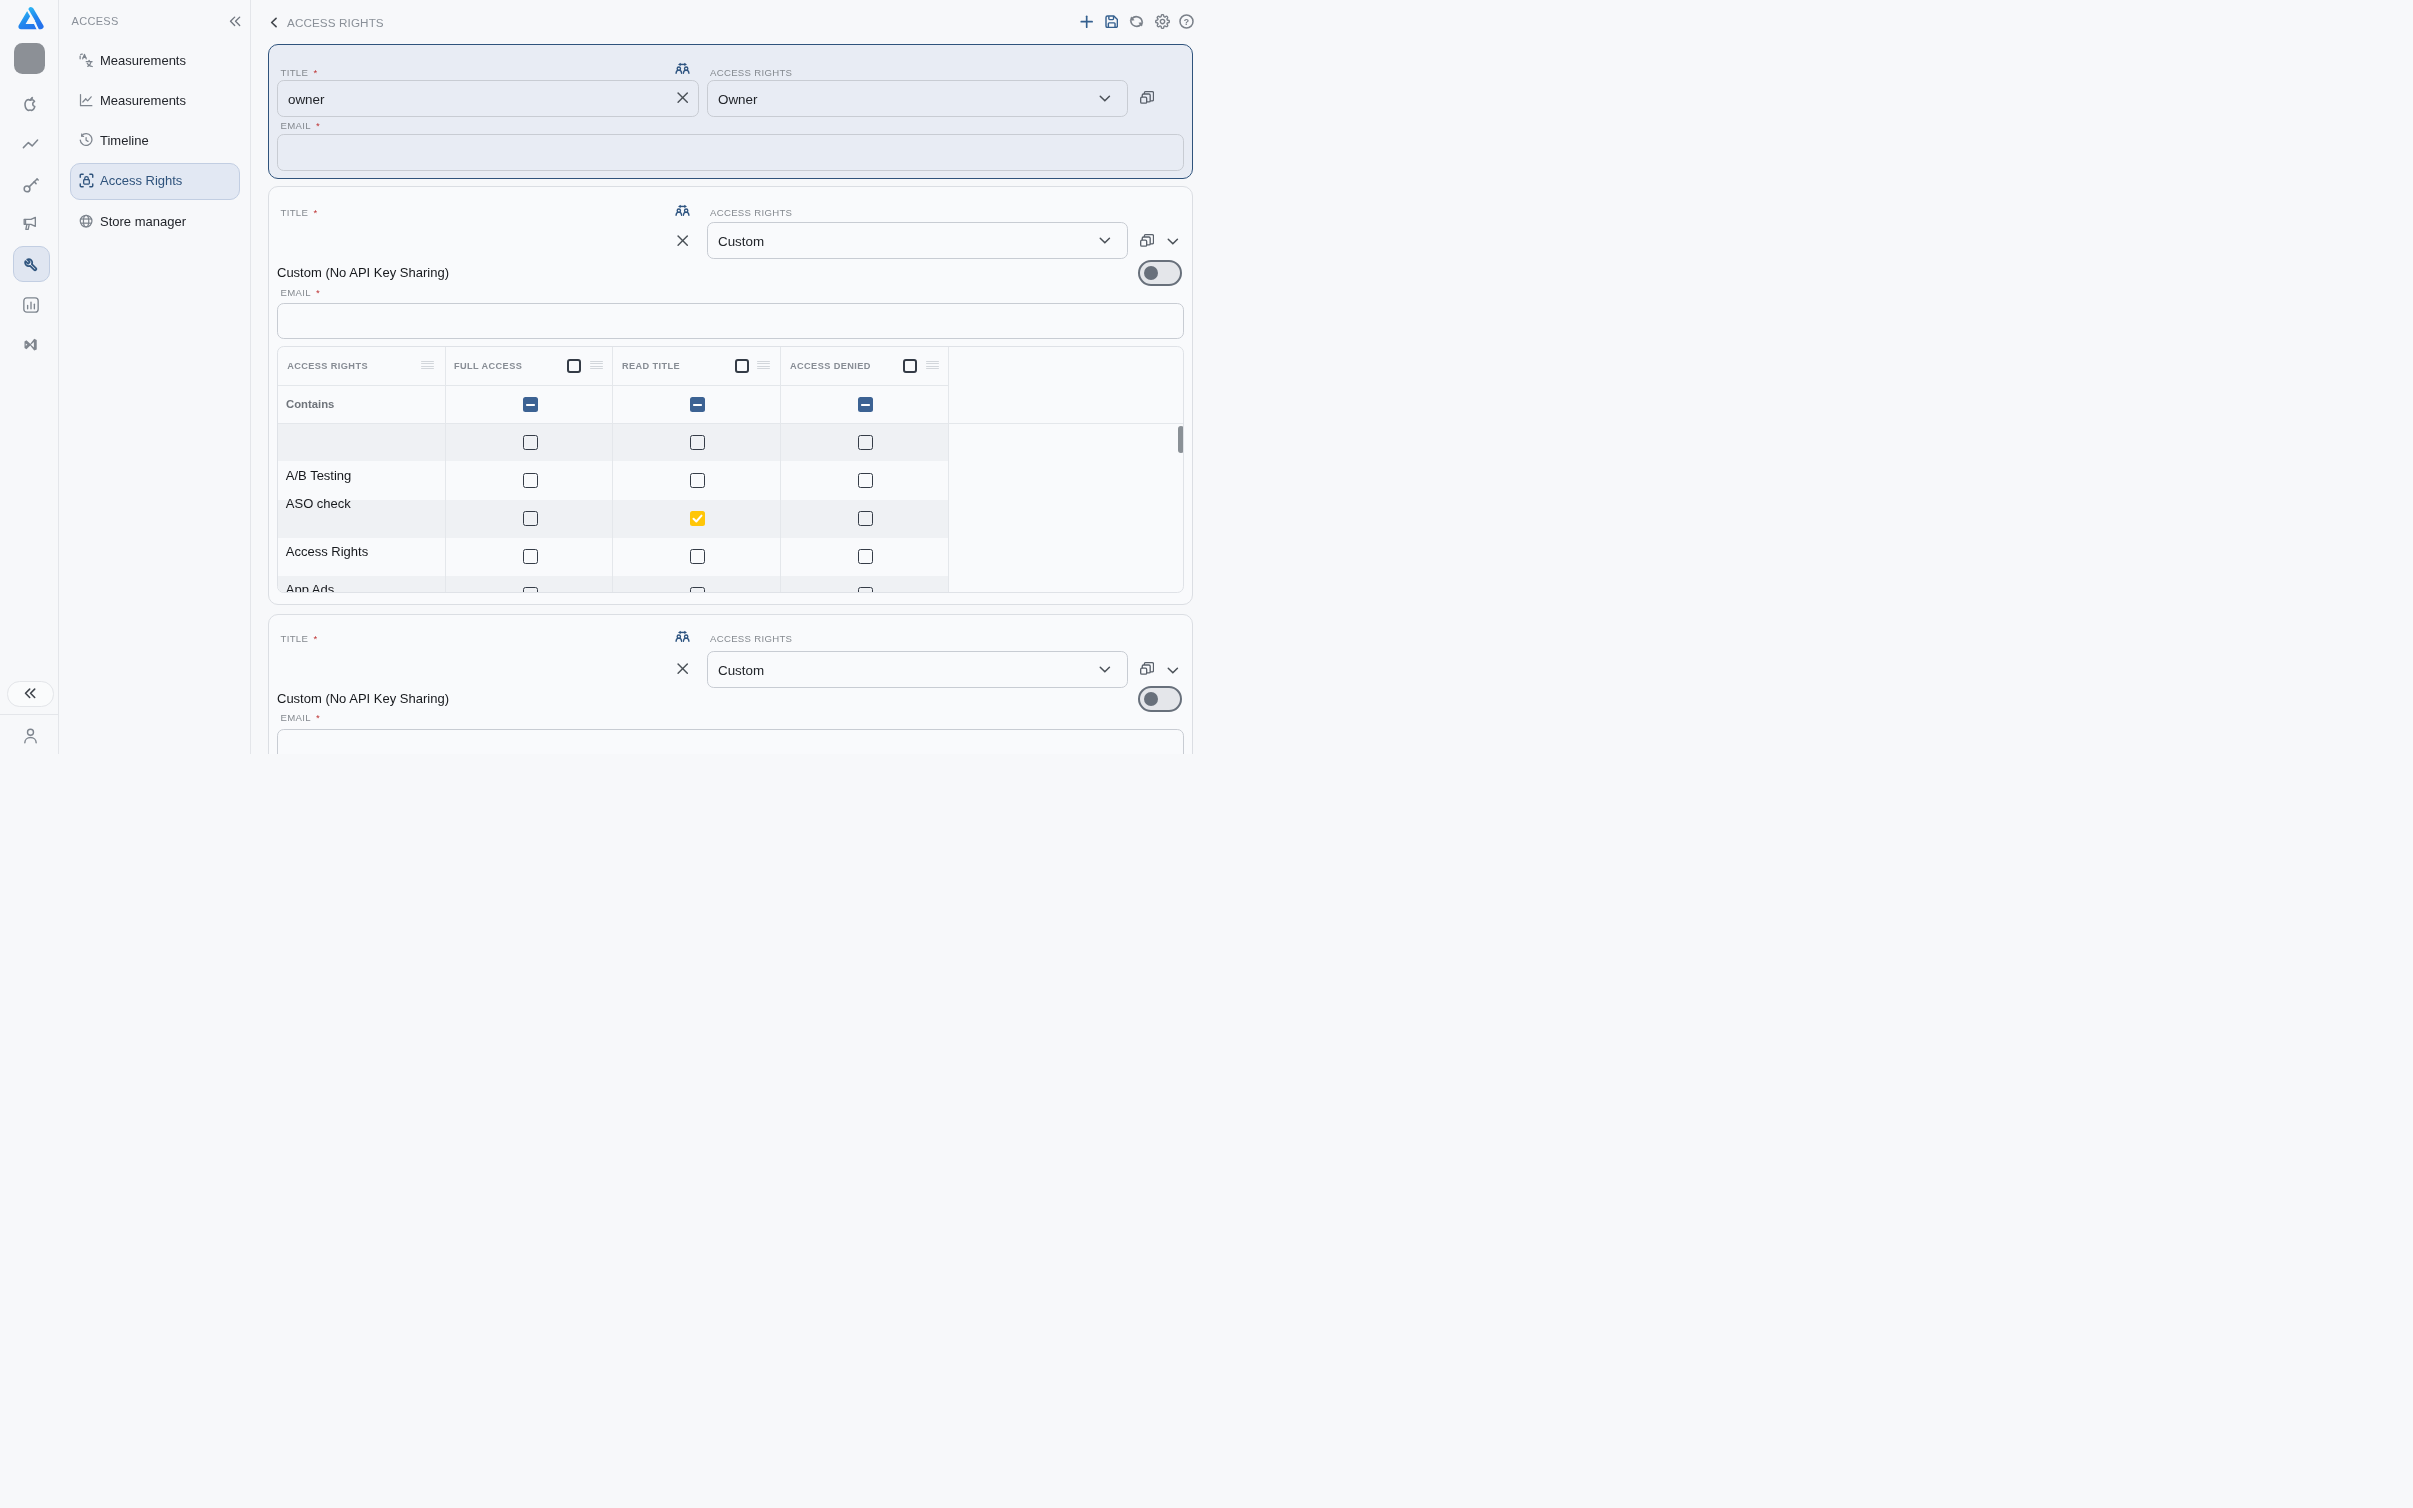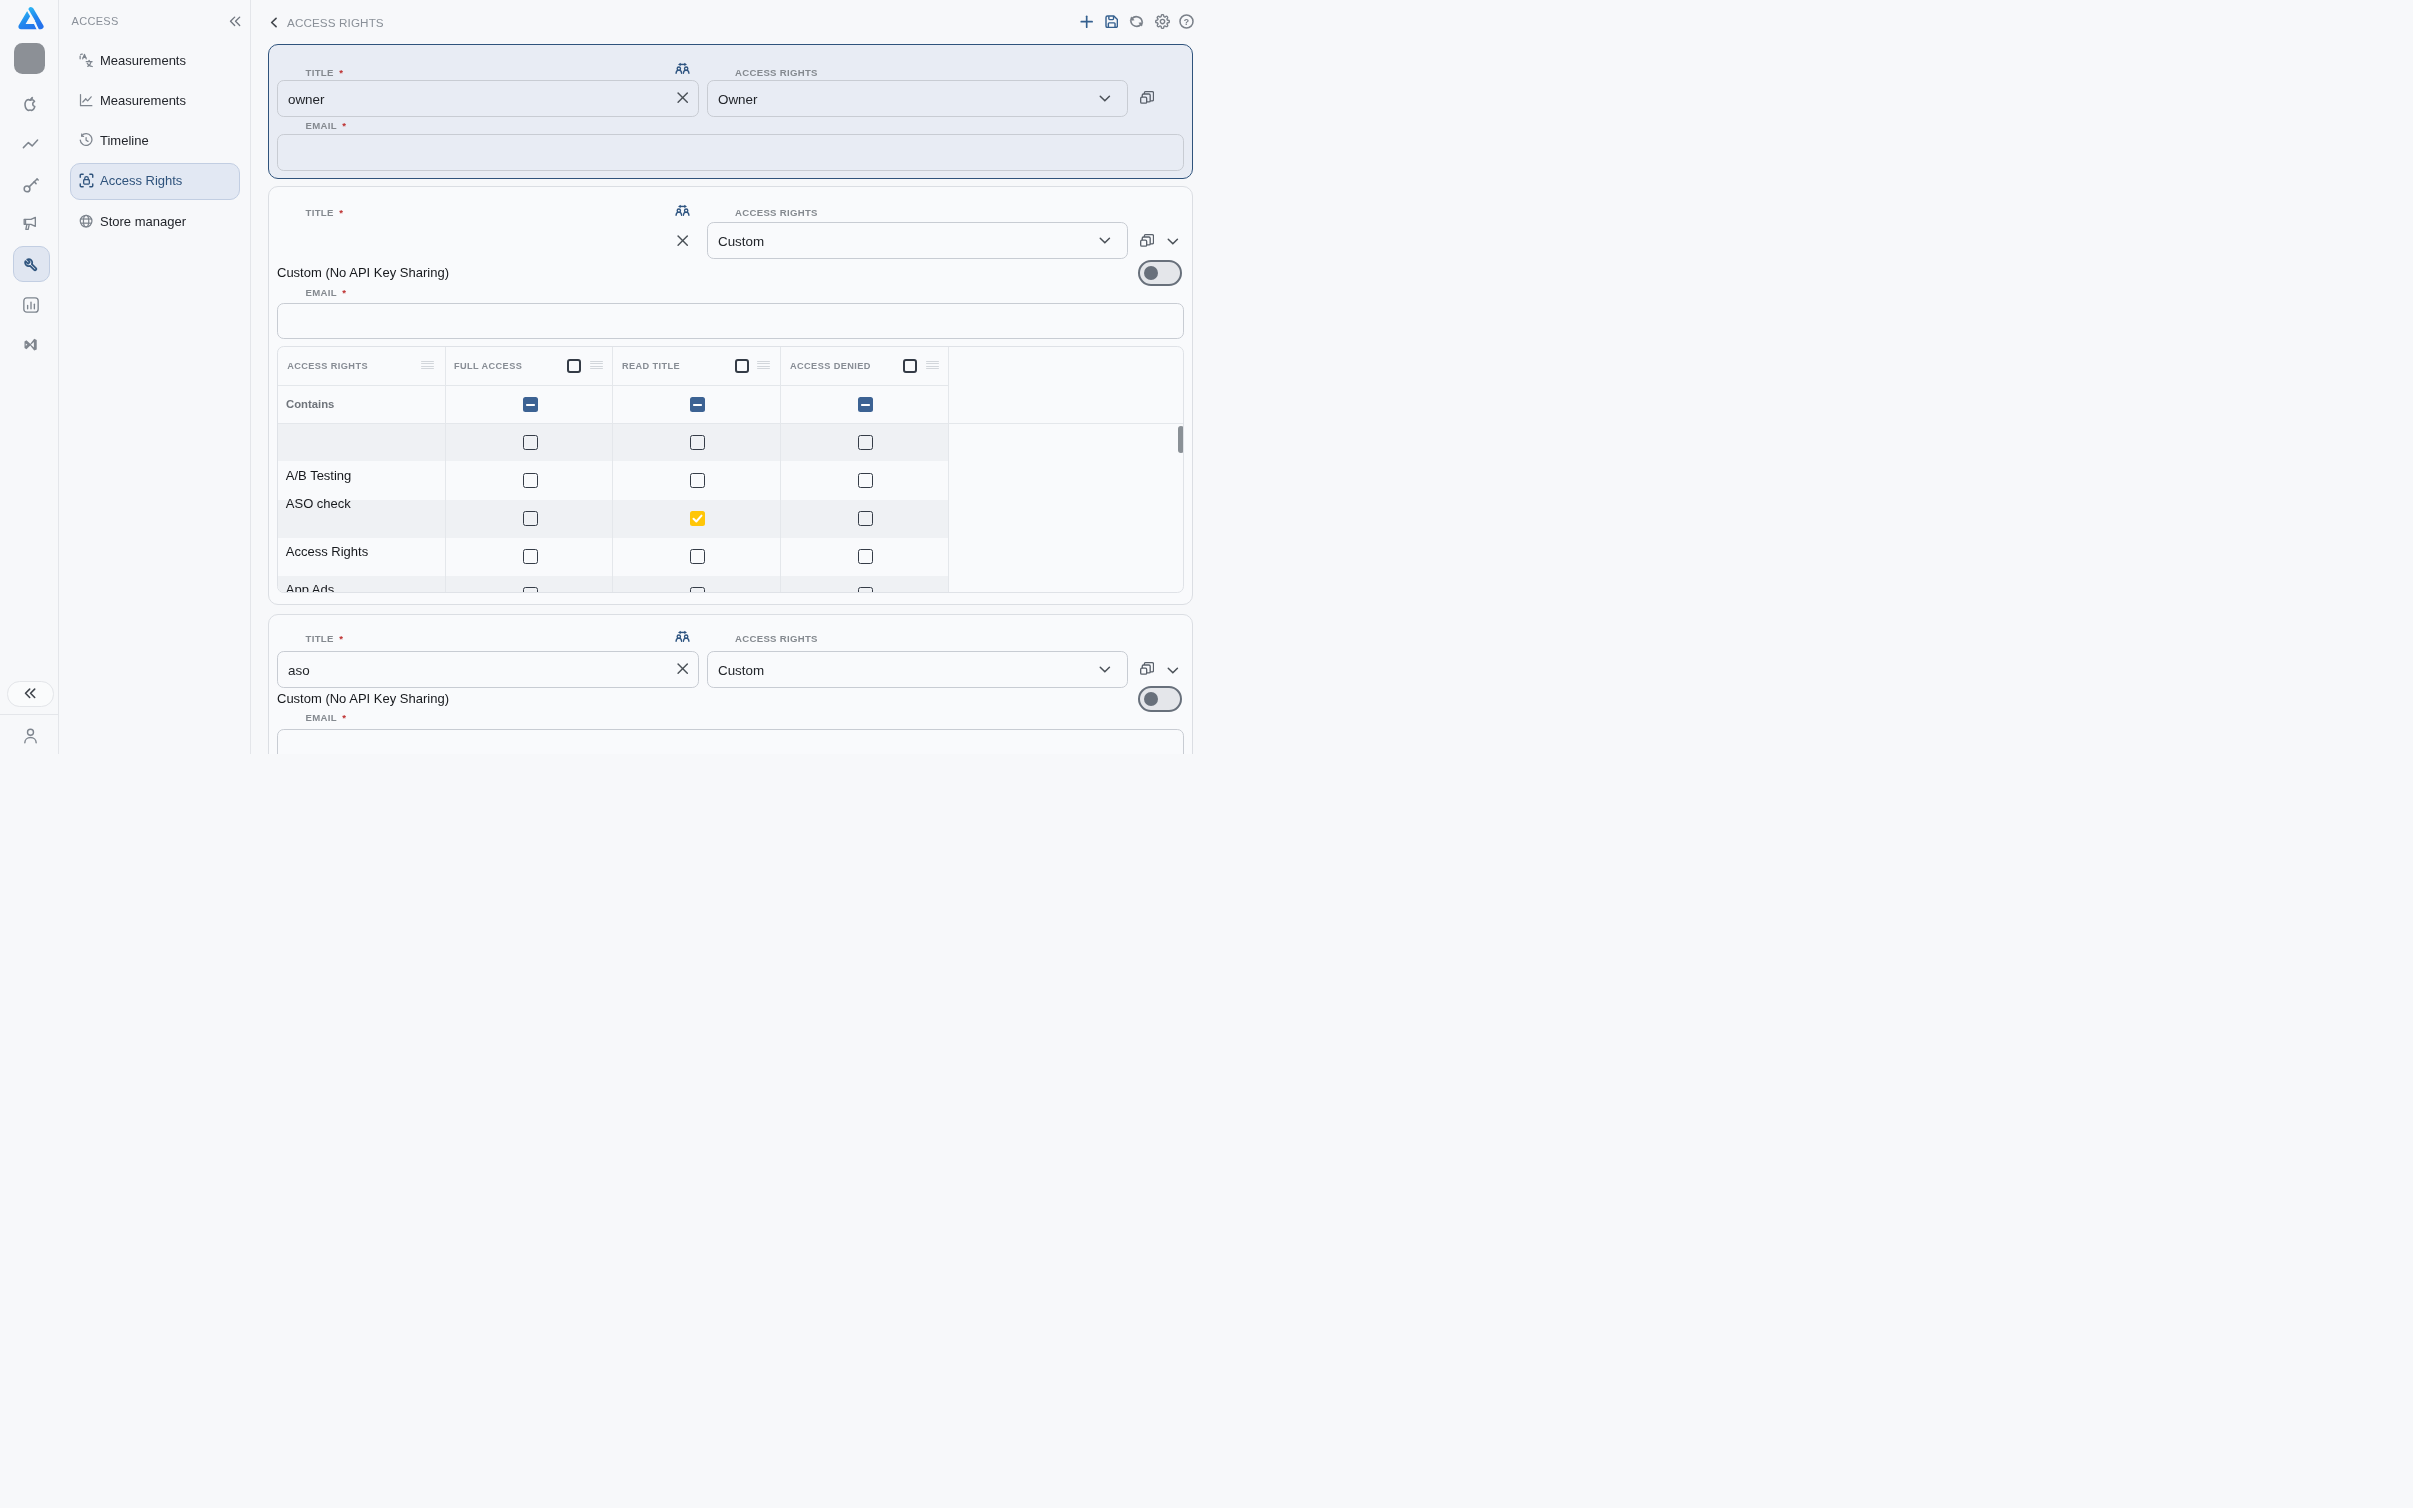--- a/index.html
+++ b/index.html
@@ -1,19 +1,19 @@
 <!DOCTYPE html>
 <html style="font-size:13.4px"><head>
 <meta charset="utf-8">
 <style>
 * { margin:0; padding:0; box-sizing:border-box; }
 html,body { width:1207px; height:754px; overflow:hidden; }
 body { font-family:"Liberation Sans", sans-serif; background:#F7F8FA; position:relative; color:#1C1F24; }
 .abs { position:absolute; }
-.lbl { font-size:9.6px; font-weight:bold; color:#84898F; letter-spacing:0.3px;margin-left:25px; }
+.lbl { font-size:9.6px; font-weight:normal; color:#84898F; letter-spacing:0.3px; }
 .lbl .req { color:#BD2E2E; margin-left:2.5px; letter-spacing:0; }
 .inp { position:absolute; border:0.8px solid #C8CCD3; border-radius:6.7px; background:transparent; }
 .inp .txt { position:absolute; left:10px; top:50%; transform:translateY(-50%); font-size:13.4px; color:#22252A; }
 .hdrlabel { font-size:9.2px; font-weight:bold; color:#878C94; letter-spacing:0.4px; }
 
 #rail { position:absolute; left:0; top:0; width:59px; height:754px; border-right:0.8px solid #E4E6EA; background:#F7F8FA; }
 #railsep { position:absolute; left:0; top:714px; width:59px; height:0.8px; background:#E4E6EA; }
 
 #tools { position:absolute; left:59px; top:0; width:192px; height:754px; border-right:0.8px solid #E4E6EA; background:#F7F8FA; }
 .navtxt { position:absolute; left:41px; font-size:13px; color:#23262C; }
@@ -339,23 +339,20 @@
   <svg class="abs" style="left:423px;top:630px" width="15" height="11.7" viewBox="0 0 18 14" fill="none" stroke="#2E5480">
     <path d="M5.4 2.9 L12.6 2.9" stroke-width="1.7"></path>
     <path d="M6.9 0.9 L3.6 2.9 L6.9 4.9 Z" fill="#2E5480" stroke="none"></path>
     <path d="M11.1 0.9 L14.4 2.9 L11.1 4.9 Z" fill="#2E5480" stroke="none"></path>
     <circle cx="4.6" cy="8" r="2" stroke-width="1.6"></circle>
     <path d="M1.3 13.6 C1.3 11.3 2.7 9.8 4.6 9.8 C6.5 9.8 7.9 11.3 7.9 13.6" stroke-width="1.6" stroke-linecap="round"></path>
     <circle cx="13.4" cy="8" r="2" stroke-width="1.6"></circle>
     <path d="M10.1 13.6 C10.1 11.3 11.5 9.8 13.4 9.8 C15.3 9.8 16.7 11.3 16.7 13.6" stroke-width="1.6" stroke-linecap="round"></path>
   </svg>
   <div class="abs lbl" style="left:458px;top:633px">ACCESS RIGHTS</div>
-  <div class="inp" style="left:25px;top:651px;width:422px;height:37px">
-      <span class="txt">aso</span>
-    </div>
   <svg class="abs" style="left:424px;top:662px" width="13.4" height="13.4" viewBox="0 0 16 16" fill="none" stroke="#4A5057" stroke-width="1.7" stroke-linecap="round">
     <path d="M2.5 2.5 L13.5 13.5"></path>
       <path d="M13.5 2.5 L2.5 13.5"></path>
   </svg>
   <div class="inp" style="left:455px;top:651px;width:421px;height:37px">
       <span class="txt">Custom</span>
     </div>
   <svg class="abs" style="left:847px;top:666px" width="11.7" height="7.5" viewBox="0 0 14 9" fill="none" stroke="#4A5057" stroke-width="1.8" stroke-linecap="round" stroke-linejoin="round">
     <path d="M1.5 1.5 L7 7 L12.5 1.5"></path>
   </svg>

